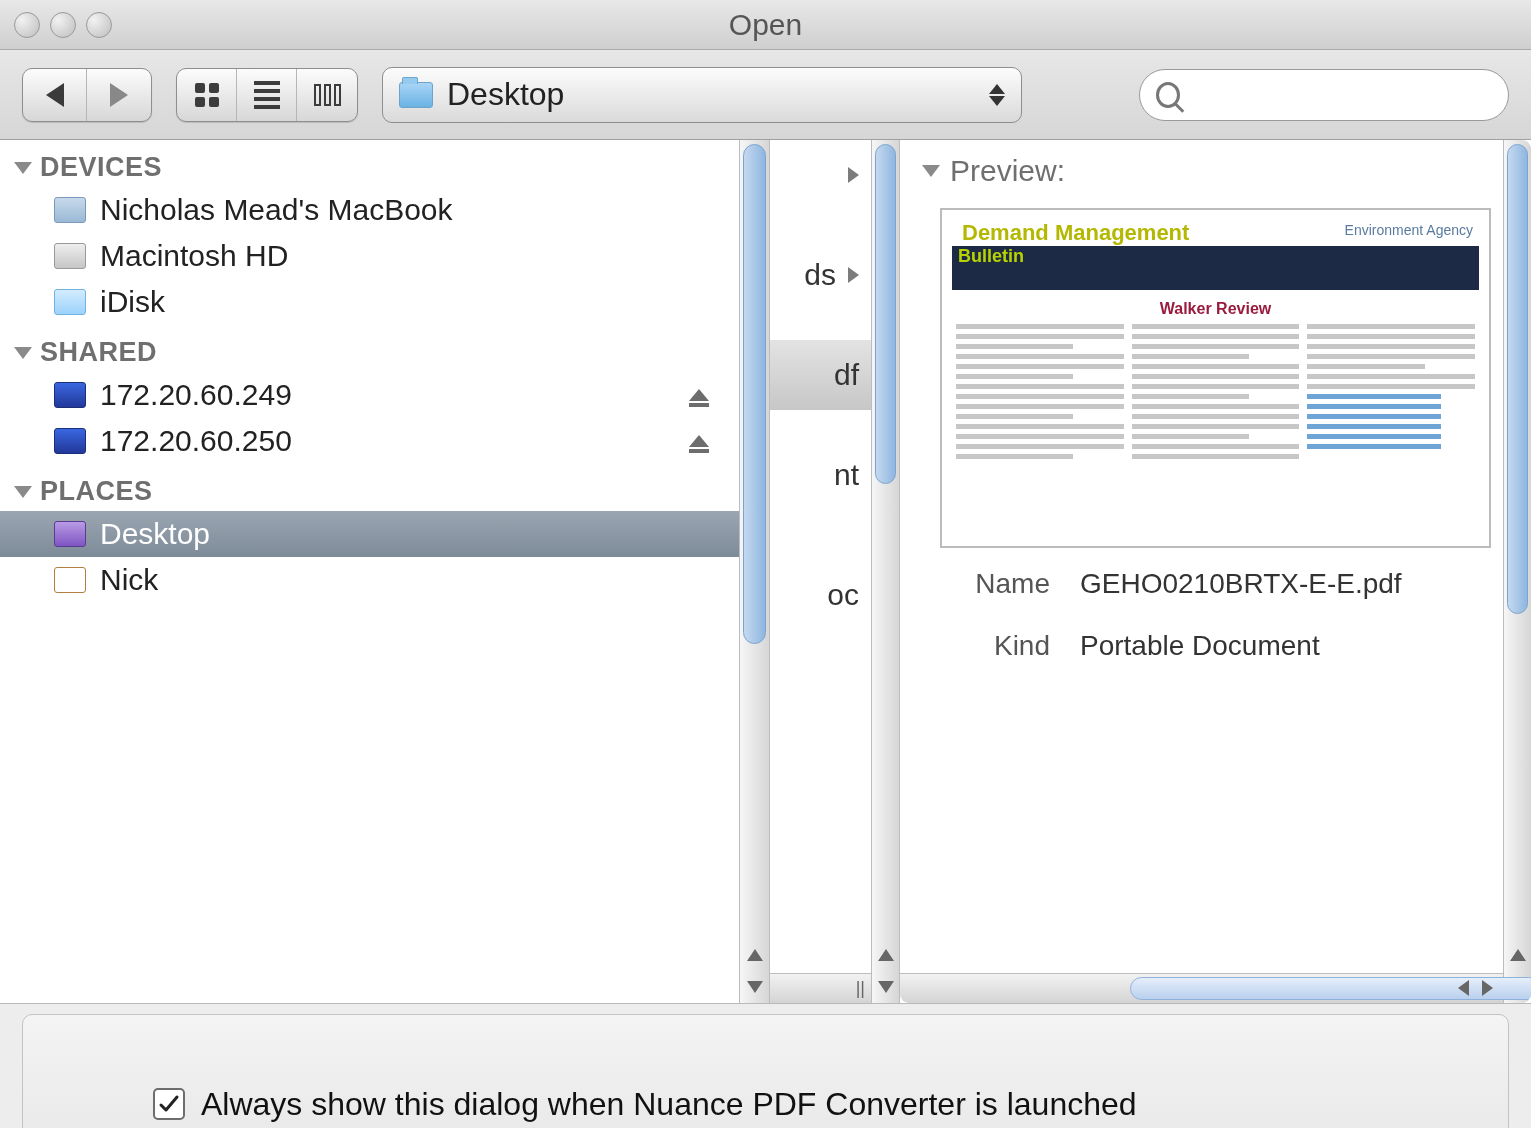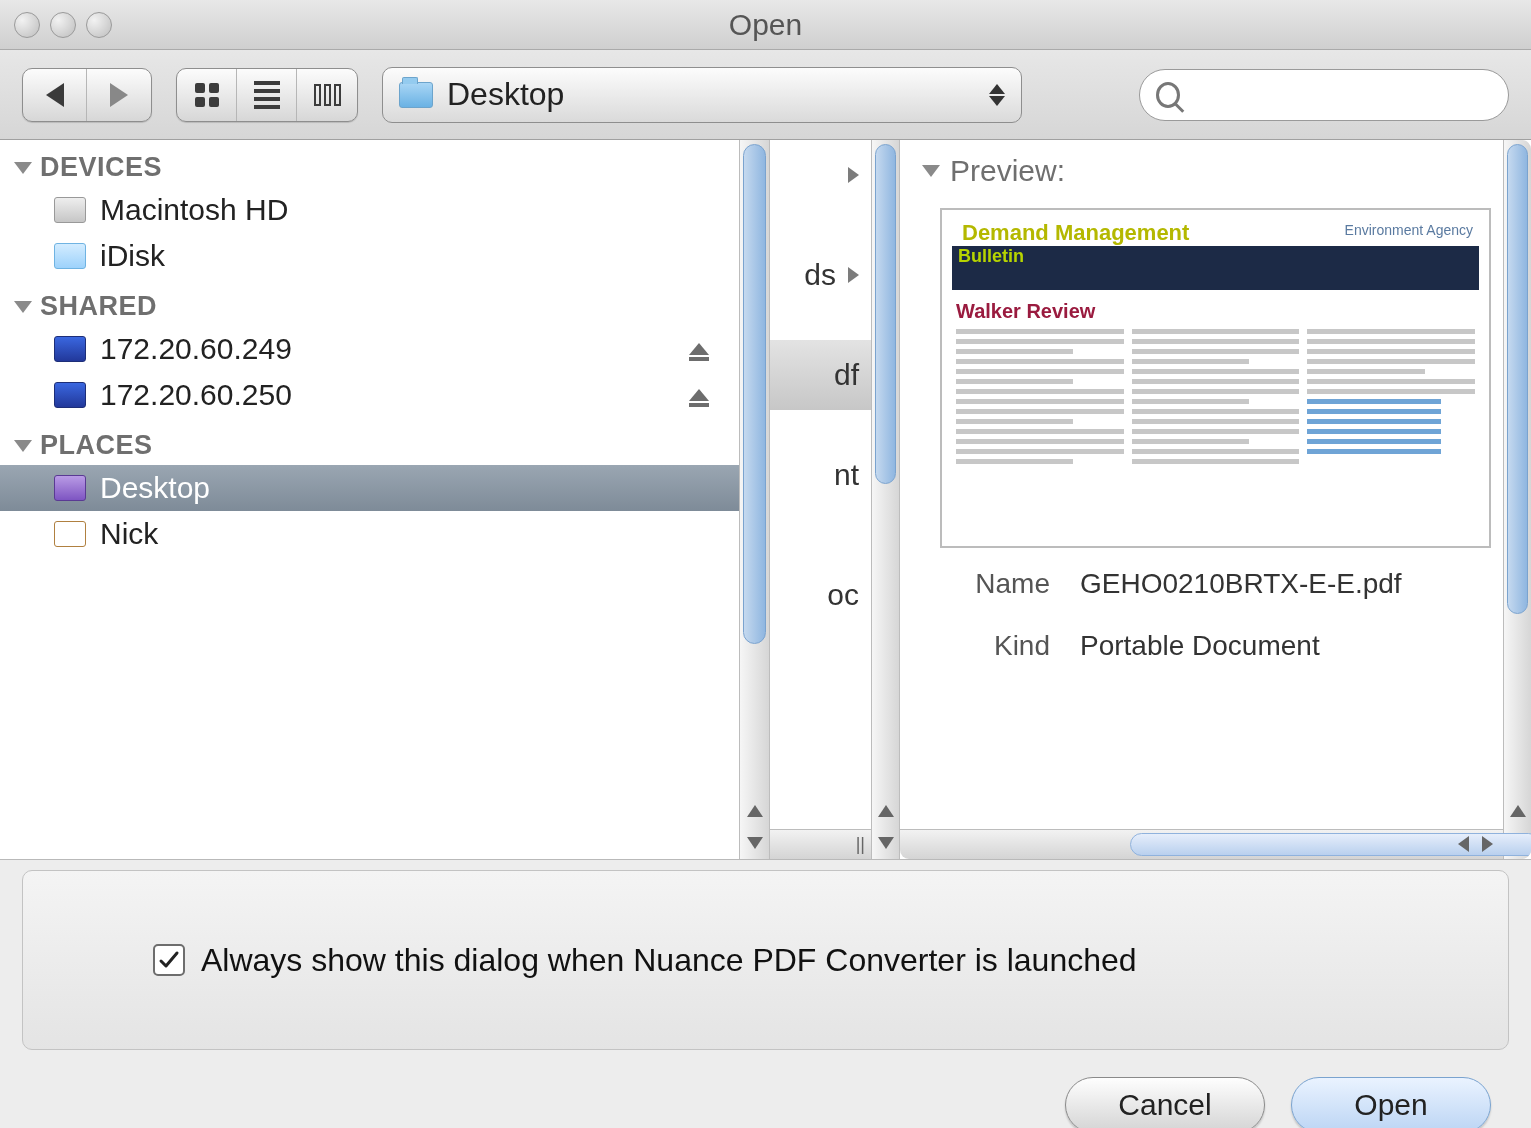--- a/index.html
+++ b/index.html
@@ -130,21 +130,21 @@
     bottom:-4px; right:-8px; transform: rotate(45deg);
   }
   .searchbox input {
     border:none; outline:none; font-size:26px; width:100%;
     background: transparent;
   }
 
   
   .main {
     display:flex;
-    height: 720px;
+    height: 864px;
     border-bottom: 1px solid #b9b9b9;
     background: #fff;
   }
 
   
   .sidebar {
     width: 770px;
     background: #fff;
     border-right: 1px solid #bdbdbd;
     overflow: hidden;
@@ -261,21 +261,21 @@
   }
   .pt-banner {
     height:70px;
     background: linear-gradient(180deg,#fff 0 26px,#1c2a46 26px 70px);
     position:relative;
     margin-bottom:8px;
   }
   .pt-title { position:absolute; top:0; left:10px; font-size:22px; font-weight:bold; color:#b4b800; }
   .pt-sub { position:absolute; top:26px; left:6px; font-size:18px; font-weight:bold; color:#b7d400; }
   .pt-logo { position:absolute; top:2px; right:6px; font-size:14px; color:#5a7aa0; }
-  .pt-head2 { font-size:20px; font-weight:bold; color:#9a1b3f; padding:2px 4px; }
+  .pt-head2 { font-size:16px; font-weight:bold; color:#9a1b3f; padding:2px 4px;text-align:center; }
   .pt-cols { display:flex; gap:8px; padding:4px; }
   .pt-col { flex:1; }
   .pt-line { height:5px; background:#c7c7c7; margin-bottom:5px; }
   .pt-line.sh { width:70%; }
   .pt-link { height:5px; background:#6fa4d6; margin-bottom:5px; width:80%; }
 
   .meta-grid {
     padding: 10px 40px 0 40px;
     display:grid;
     grid-template-columns: 110px 1fr;
@@ -413,20 +413,24 @@
 </div>
 
 <div class="main">
 
   <div class="sidebar">
     <div class="section-header">
       <div class="disclosure"></div>
       <span>DEVICES</span>
     </div>
     <div class="sb-item">
+      <div class="ico laptop"></div>
+      <span>Nicholas Mead's MacBook</span>
+    </div>
+    <div class="sb-item">
       <div class="ico hdd"></div>
       <span>Macintosh HD</span>
     </div>
     <div class="sb-item">
       <div class="ico idisk"></div>
       <span>iDisk</span>
     </div>
 
     <div class="section-header">
       <div class="disclosure"></div>

